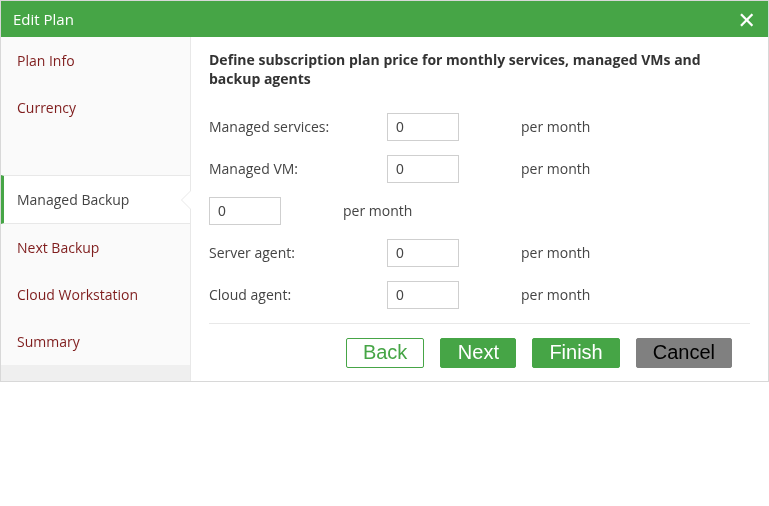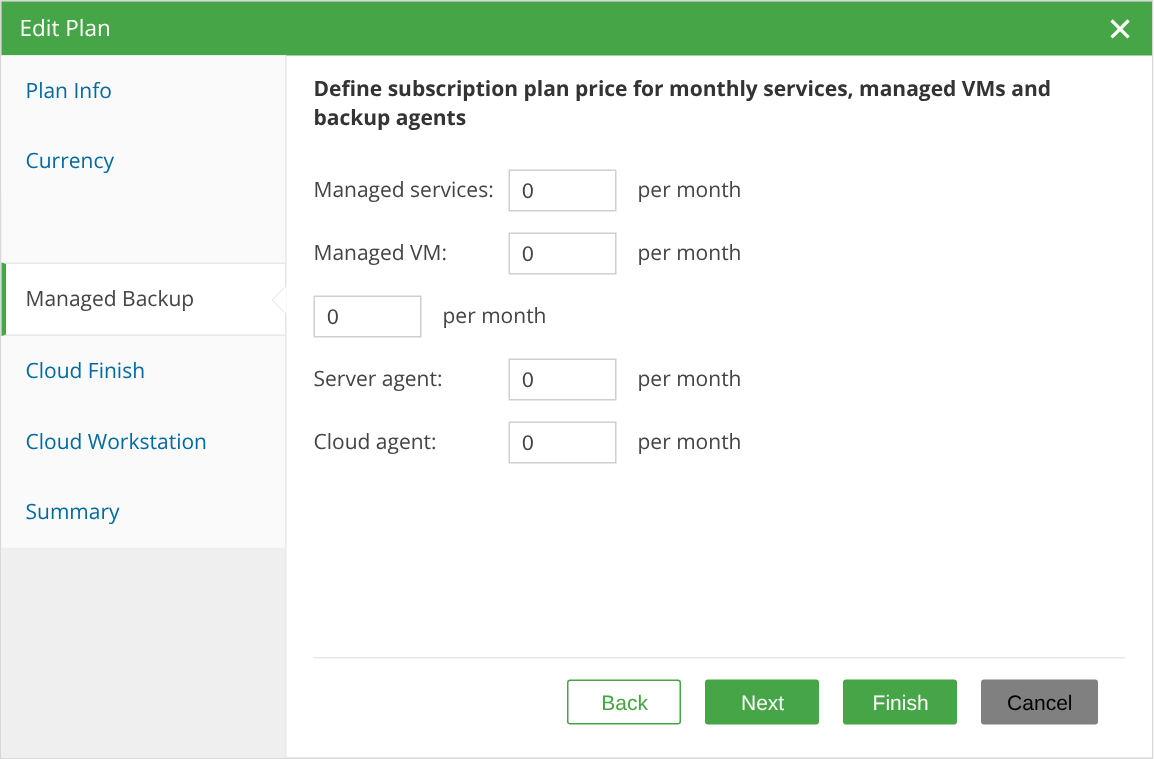--- a/index.html
+++ b/index.html
@@ -1,19 +1,19 @@
 <!DOCTYPE html>
 <html><head>
 <meta charset="utf-8">
 <style>
   * { box-sizing: border-box; }
   html, body { margin:0; padding:0; font-family: "Segoe UI", "Open Sans", Arial, sans-serif; }
   .window {
     width: 769px;
-    height: 506px;
+    height: 382px;
     border: 1px solid #d8d8d8;
     background: #fff;
     display: flex;
     flex-direction: column;
     margin: 0;
     position: relative;
   }
   .titlebar {
     background: #3fa33f;
     background: #46a546;
@@ -39,21 +39,21 @@
   .sidebar {
     width: 190px;
     background: #fafafa;
     border-right: 1px solid #e8e8e8;
     display: flex;
     flex-direction: column;
   }
   .side-item {
     padding: 14px 16px;
     font-size: 14px;
-    color: #0369a1;
+    color: #7f1d1d;
     cursor: pointer;
     position: relative;
     background: #fafafa;
   }
   .side-item.active {
     background: #ffffff;
     color: #444;
     border-top: 1px solid #e8e8e8;
     border-bottom: 1px solid #e8e8e8;
     border-left: 3px solid #46a546;
@@ -87,20 +87,21 @@
     line-height: 1.35;
     margin-bottom: 24px;
   }
   .form-rows { }
   .form-row {
     display: flex;
     align-items: center;
     margin-bottom: 14px;
     font-size: 14px;
     color: #444;
+    gap: 48px;
   }
   .form-row .lbl { width: 130px; }
   .form-row input {
     width: 72px;
     height: 28px;
     border: 1px solid #cfcfcf;
     padding: 2px 8px;
     font-size: 14px;
     color: #444;
     margin-right: 14px;
@@ -110,21 +111,21 @@
     margin-top: auto;
     border-top: 1px solid #e8e8e8;
     padding: 14px 18px 18px 18px;
     display: flex;
     justify-content: flex-end;
     gap: 16px;
   }
   .btn {
     min-width: 76px;
     height: 30px;
-    font-size: 14px;
+    font-size: 20px;
     border-radius: 2px;
     border: 1px solid transparent;
     cursor: pointer;
     padding: 0 16px;
     display: inline-flex;
     align-items: center;
     justify-content: center;
   }
   .btn-outline-green {
     background: #fff;
@@ -158,21 +159,21 @@
       <div class="side-item">
         <span>Plan Info</span>
       </div>
       <div class="side-item">
         <span>Currency</span>
       </div>
       <div class="side-item active">
         <span>Managed Backup</span>
       </div>
       <div class="side-item">
-        <span>Cloud Finish</span>
+        <span>Next Backup</span>
       </div>
       <div class="side-item">
         <span>Cloud Workstation</span>
       </div>
       <div class="side-item">
         <span>Summary</span>
       </div>
       <div class="side-fill"></div>
     </div>
 

